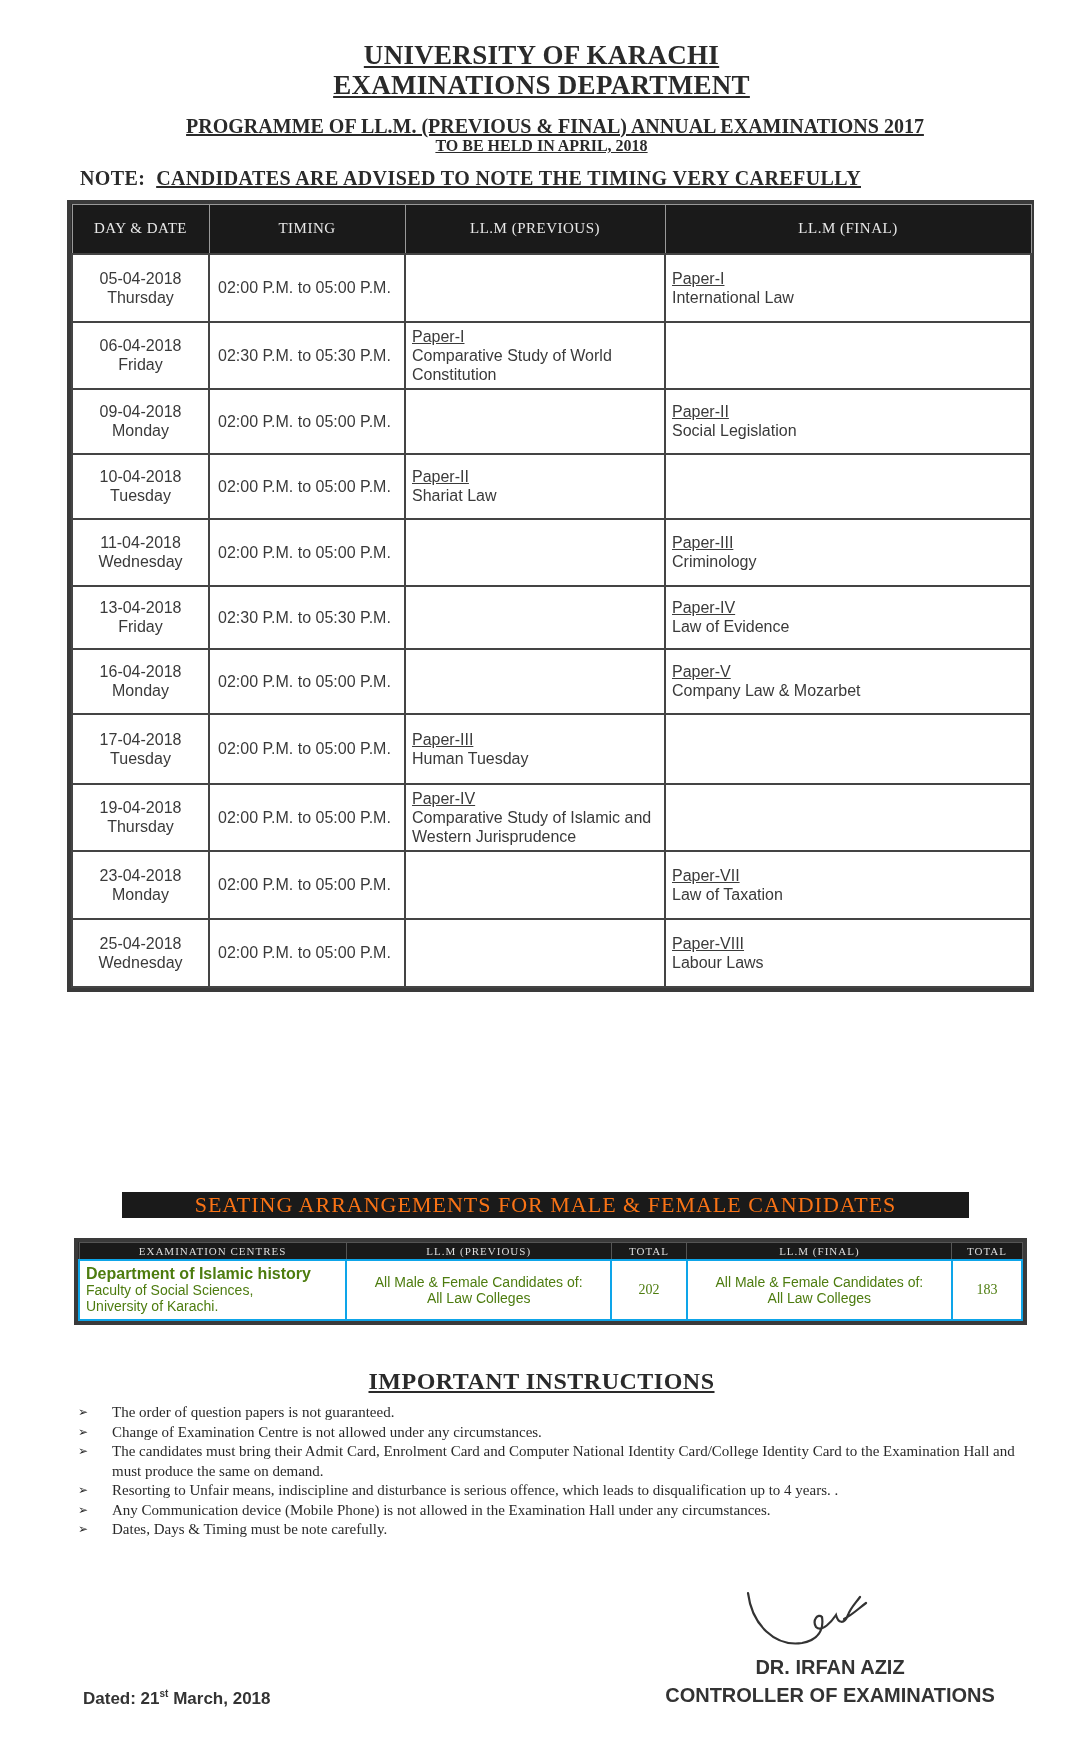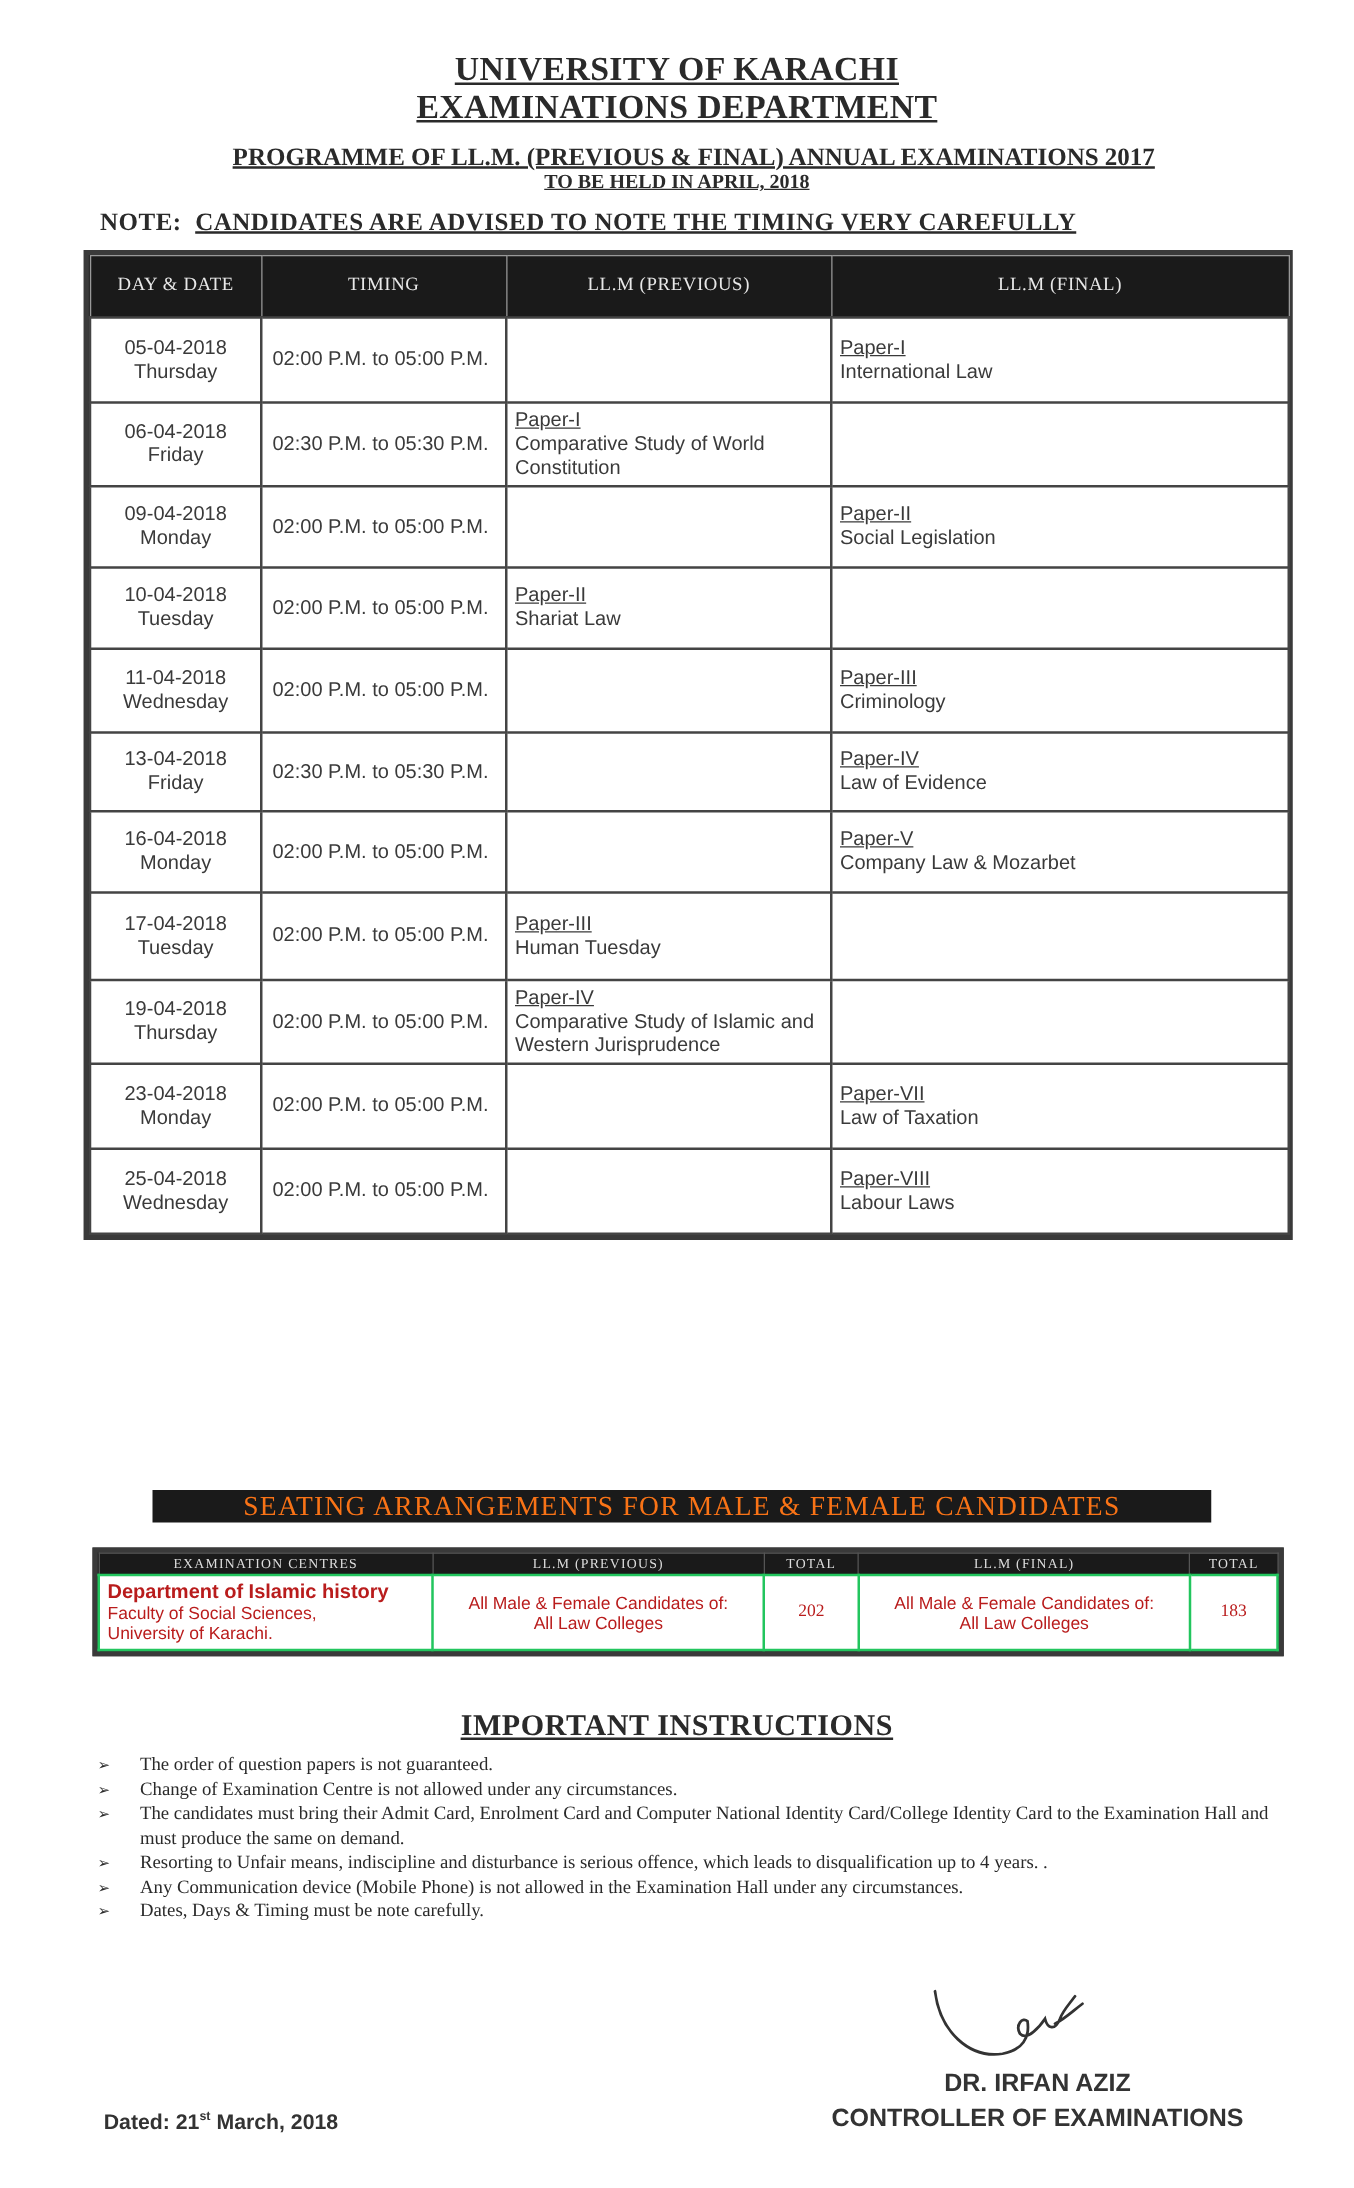--- a/index.html
+++ b/index.html
@@ -30,21 +30,21 @@
   .paper-title { text-decoration: underline; display: block; }
 
   
   .seat-banner { position: absolute; left: 122px; top: 1192px; width: 847px; height: 26px; background: #1a1a1a;
                  color: #f97316; font-family: "Liberation Serif", serif; font-size: 22px; line-height: 26px;
                  text-align: center; letter-spacing: 1px; }
   .seat { position: absolute; left: 74px; top: 1238px; width: 953px; border: 4px solid #3a3a3a; background: #2a2a2a; }
   .seat table { width: 100%; border-collapse: collapse; table-layout: fixed; }
   .seat th { background: #1a1a1a; color: #dddddd; font-family: "Liberation Serif", serif; font-weight: normal;
              font-size: 11px; height: 17px; letter-spacing: 1px; border: 1px solid #555; }
-  .seat td { background: #ffffff; border: 2px solid #22c55e; font-family: "Liberation Sans", sans-serif; color: #b91c1c;
+  .seat td { background: #ffffff; border: 2px solid #0ea5e9; font-family: "Liberation Sans", sans-serif; color: #4d7c0f;
              font-size: 14px; line-height: 16px; text-align: center; height: 60px; vertical-align: middle; }
   .seat td.centre { text-align: left; padding-left: 6px; }
   .seat td.centre .c1 { font-size: 16px; font-weight: bold; display: block; }
   .seat td.centre .c2 { font-size: 14px; display: block; }
   .seat td.total { font-family: "Liberation Serif", serif; font-size: 14px; }
 
   .instr-title { position: absolute; left: 0; width: 1083px; text-align: center; top: 1352px;
                  font-size: 24px; font-weight: bold; text-decoration: underline; letter-spacing: 0.5px; margin-top: 16px; }
   .instr { position: absolute; left: 78px; top: 1403px; width: 940px; list-style: none; }
   .instr li { font-family: "Liberation Serif", serif; font-size: 15px; line-height: 19.5px; padding-left: 34px; position: relative; }

